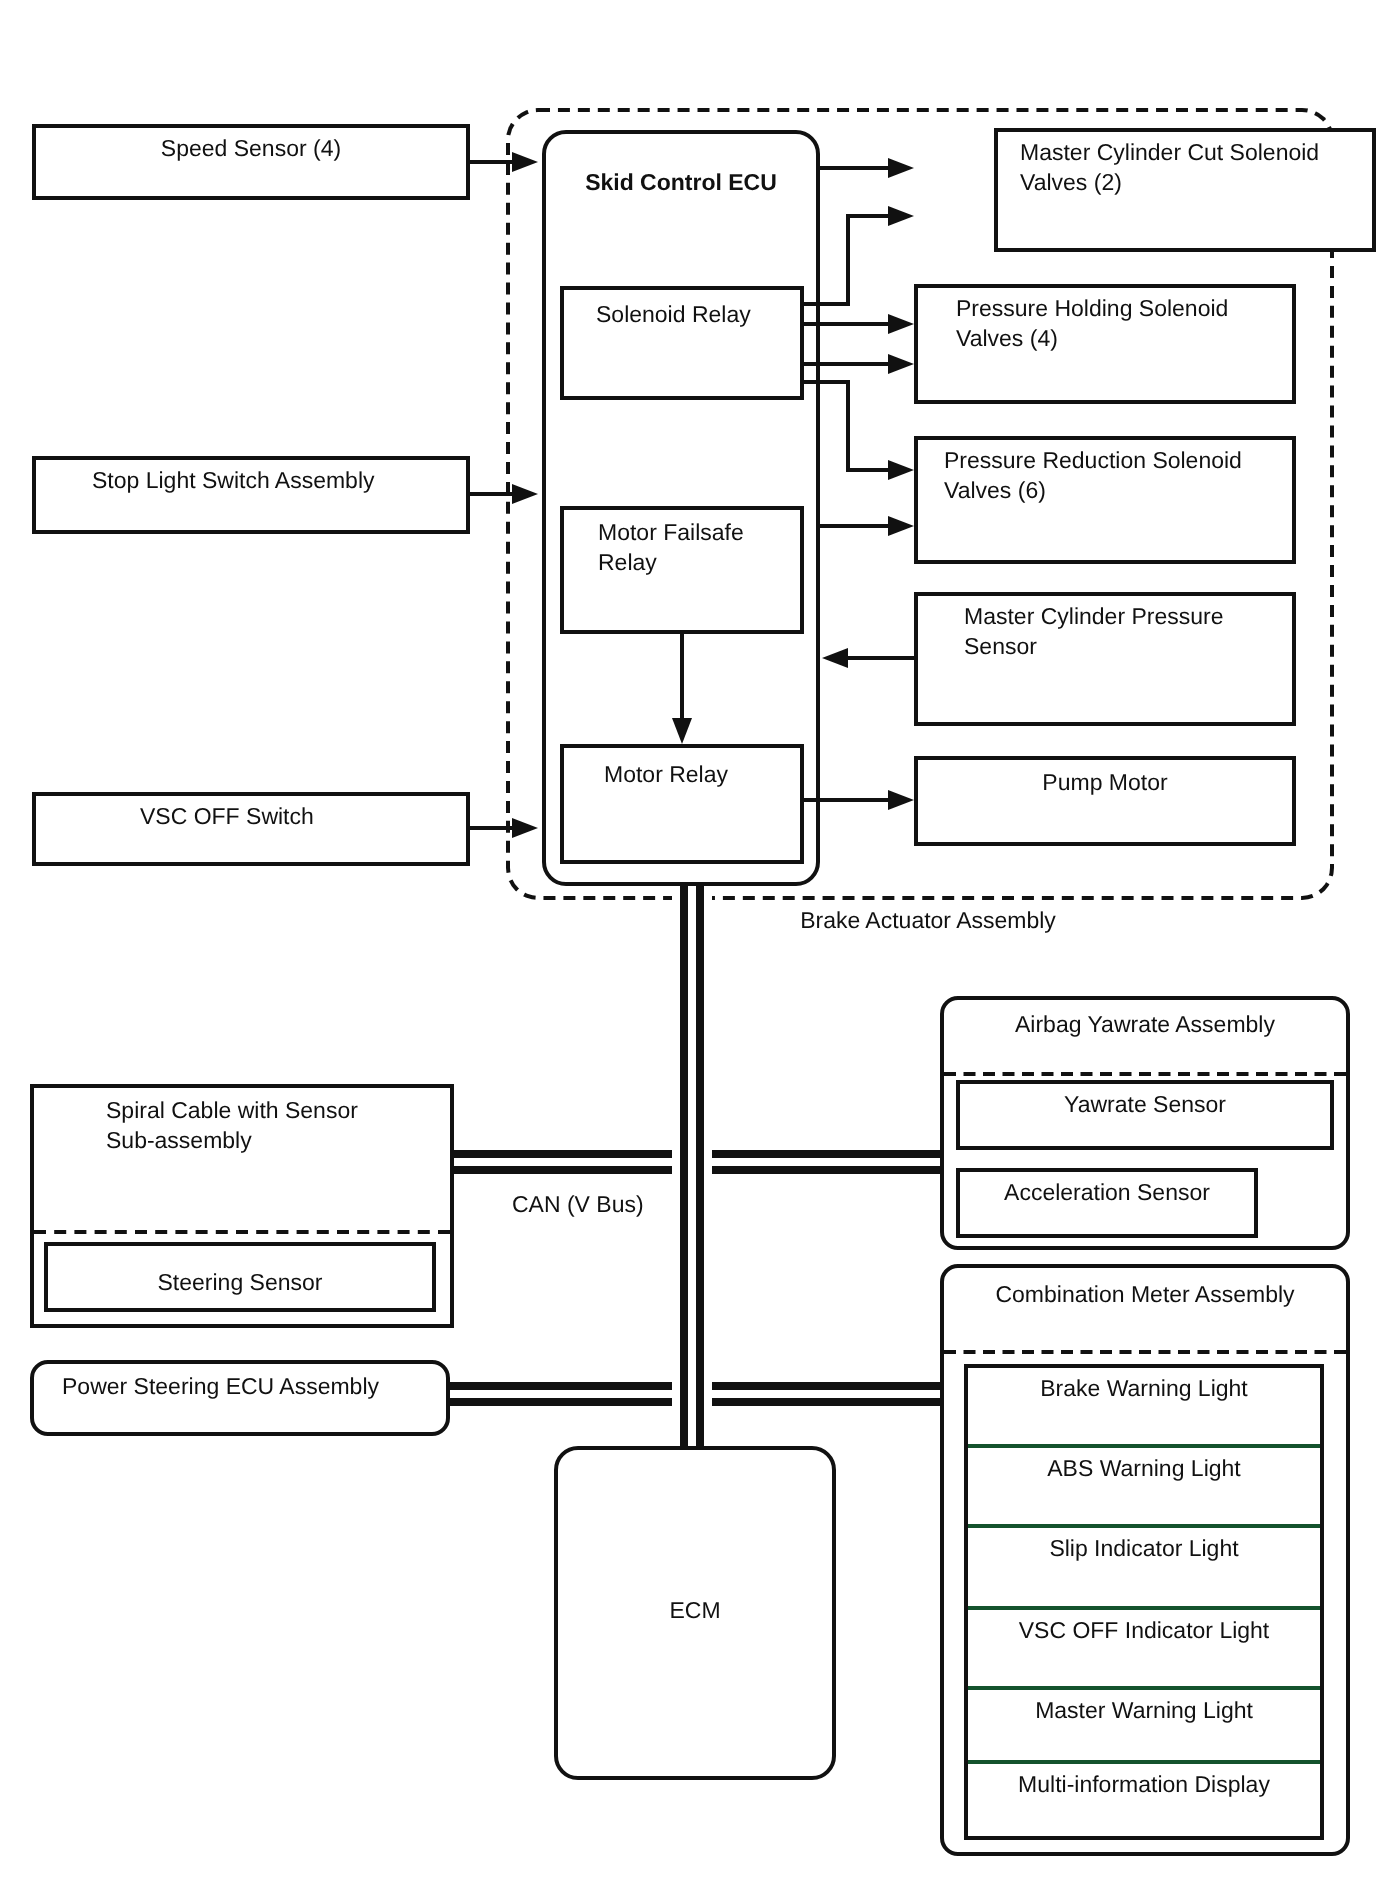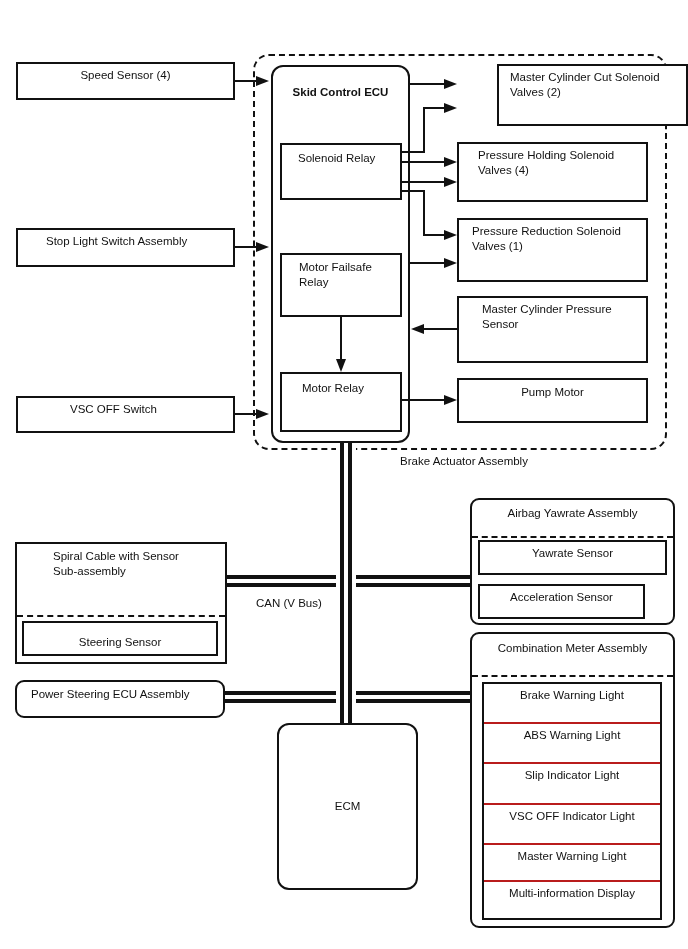--- a/index.html
+++ b/index.html
@@ -13,21 +13,21 @@
   .rnd-sm{border-radius:9px;}
   .dashed{border-style:dashed;}
   .tc{text-align:center;}
   .lbl{position:absolute;box-sizing:border-box;}
   .ln{position:absolute;background:#111;}
   .white{background:#fff;}
   .ah-r{position:absolute;width:0;height:0;border-top:5px solid transparent;border-bottom:5px solid transparent;border-left:13px solid #111;}
   .ah-l{position:absolute;width:0;height:0;border-top:5px solid transparent;border-bottom:5px solid transparent;border-right:13px solid #111;}
   .ah-d{position:absolute;width:0;height:0;border-left:5px solid transparent;border-right:5px solid transparent;border-top:13px solid #111;}
   .divider{position:absolute;left:0;width:100%;border-top:2px dashed #111;}
-  .cell{box-sizing:border-box;border-bottom:2px solid #b91c1c;text-align:center;padding-top:4px;}
+  .cell{box-sizing:border-box;border-bottom:2px solid #14532d;text-align:center;padding-top:4px;}
   .cell:last-child{border-bottom:none;}
   .ecm-center{display:flex;align-items:center;justify-content:center;}
 </style>
 </head>
 <body>
 
 <div id="canvas">
 
   <div class="box dashed" style="left:253px;top:54px;width:414px;height:396px;border-radius:16px;"></div>
   <div class="lbl tc" style="left:369px;top:454px;width:190px;">Brake Actuator Assembly</div>
@@ -45,21 +45,21 @@
     <span>Motor Relay</span>
   </div>
 
   <div class="box" style="left:457px;top:64px;width:191px;height:62px;padding:4px 8px 0 11px;margin-left:40px;">
     <span>Master Cylinder Cut Solenoid Valves (2)</span>
   </div>
   <div class="box" style="left:457px;top:142px;width:191px;height:60px;padding:4px 8px 0 19px;">
     <span>Pressure Holding Solenoid Valves (4)</span>
   </div>
   <div class="box" style="left:457px;top:218px;width:191px;height:64px;padding:4px 8px 0 13px;">
-    <span>Pressure Reduction Solenoid Valves (1)</span>
+    <span>Pressure Reduction Solenoid Valves (6)</span>
   </div>
   <div class="box" style="left:457px;top:296px;width:191px;height:67px;padding:4px 8px 0 23px;">
     <span>Master Cylinder Pressure Sensor</span>
   </div>
   <div class="box tc" style="left:457px;top:378px;width:191px;height:45px;padding-top:5px;">
     <span>Pump Motor</span>
   </div>
 
   <div class="box tc" style="left:16px;top:62px;width:219px;height:38px;padding-top:4px;">
     <span>Speed Sensor (4)</span>
@@ -82,21 +82,21 @@
   <div class="box rnd-sm" style="left:15px;top:680px;width:210px;height:38px;padding:5px 0 0 14px;">
     <span>Power Steering ECU Assembly</span>
   </div>
 
   <div class="box rnd-sm" style="left:470px;top:498px;width:205px;height:127px;">
     <div class="lbl tc" style="left:0;top:6px;width:100%;">Airbag Yawrate Assembly</div>
     <div class="divider" style="top:36px;"></div>
     <div class="box tc" style="left:6px;top:40px;width:189px;height:35px;padding-top:4px;">
       <span>Yawrate Sensor</span>
     </div>
-    <div class="box tc" style="left:6px;top:84px;width:167px;height:35px;padding-top:4px;">
+    <div class="box tc" style="left:6px;top:84px;width:151px;height:35px;padding-top:4px;">
       <span>Acceleration Sensor</span>
     </div>
   </div>
 
   <div class="box rnd-sm" style="left:470px;top:632px;width:205px;height:296px;">
     <div class="lbl tc" style="left:0;top:7px;width:100%;">Combination Meter Assembly</div>
     <div class="divider" style="top:41px;"></div>
     <div class="box" style="left:10px;top:48px;width:180px;height:238px;">
       <div class="cell" style="height:40px;">
         <span>Brake Warning Light</span>

